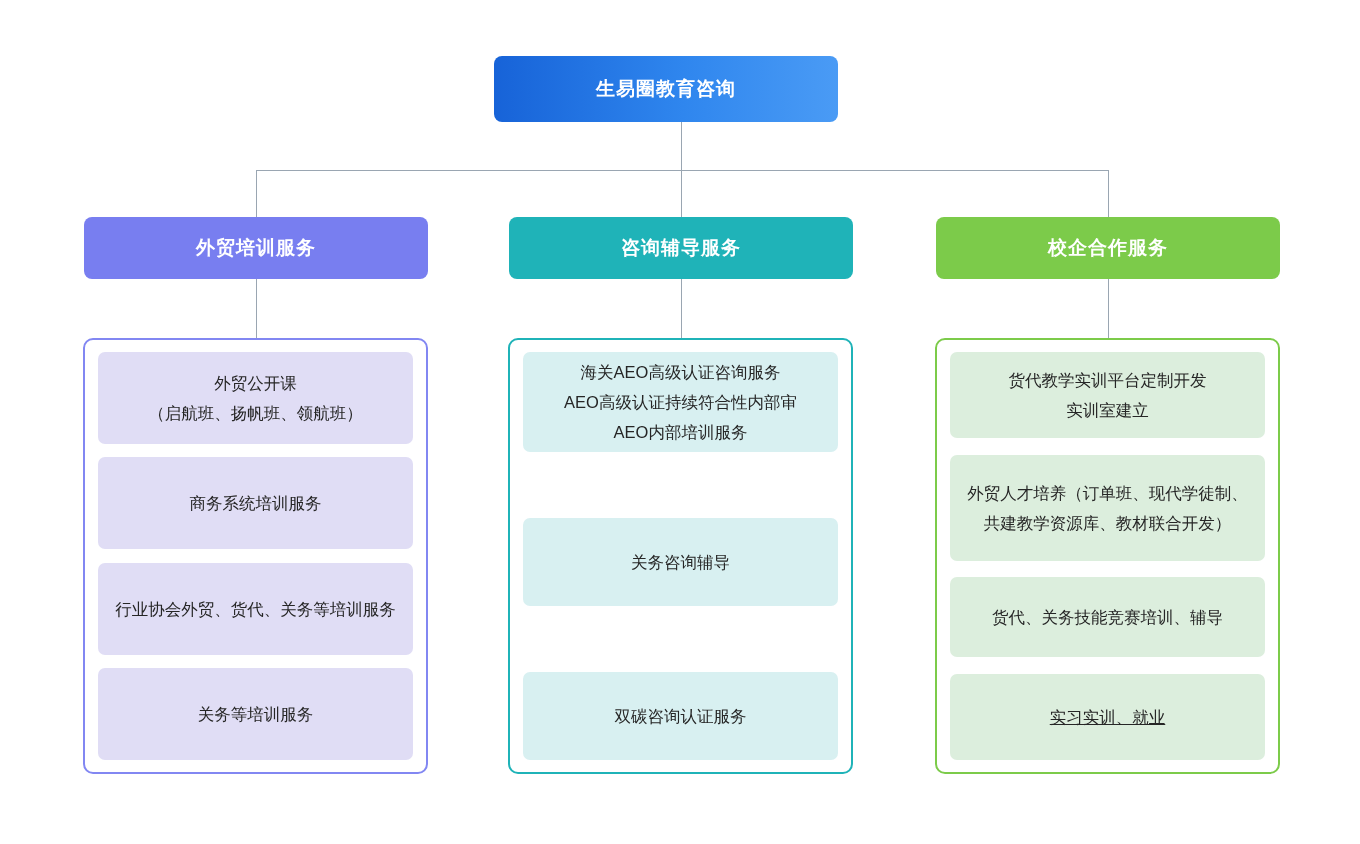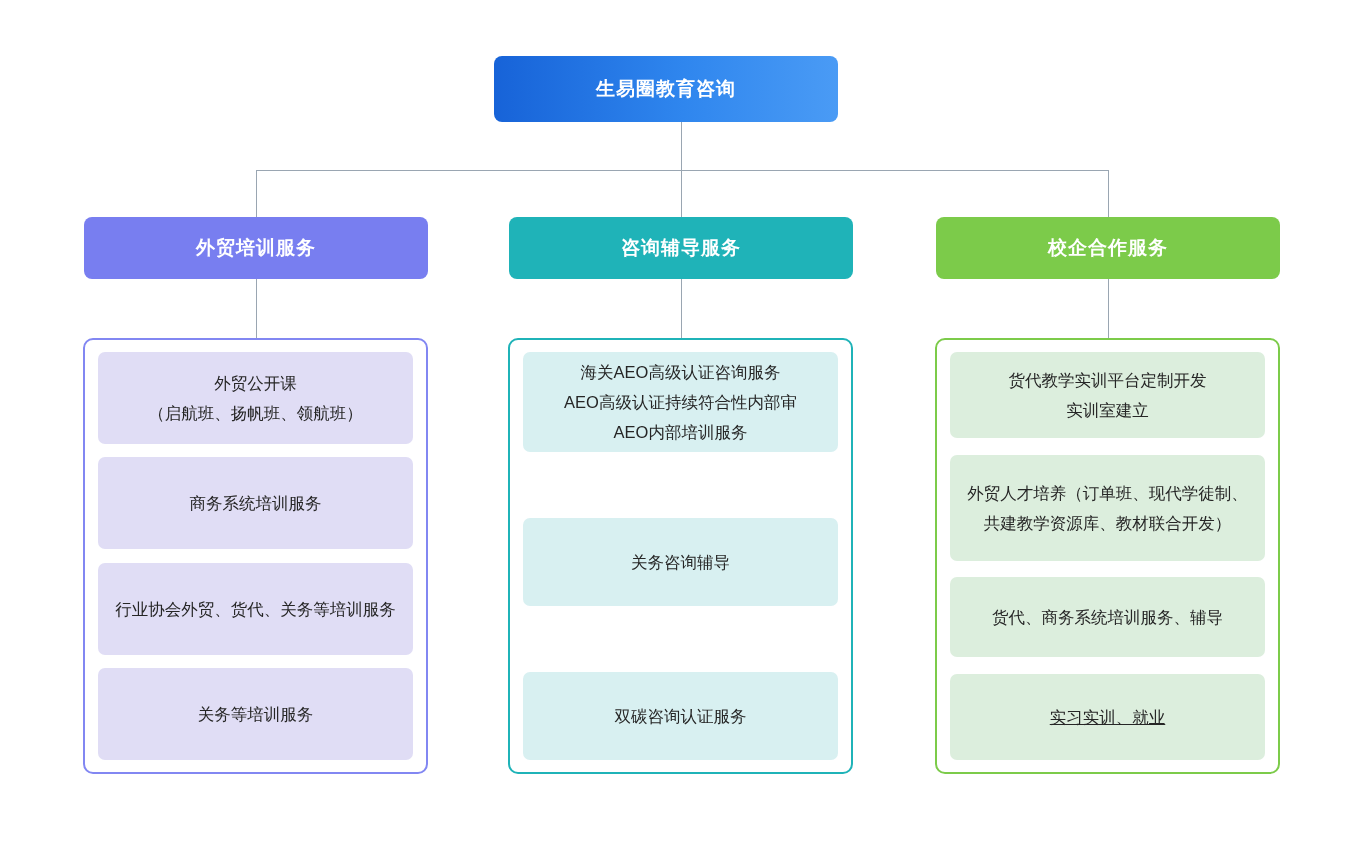--- a/index.html
+++ b/index.html
@@ -184,17 +184,17 @@
 AEO高级认证持续符合性内部审
 AEO内部培训服务</div>
     <div class="item-card">关务咨询辅导</div>
     <div class="item-card">双碳咨询认证服务</div>
   </div>
 
   <div class="col-box c3">
     <div class="item-card">货代教学实训平台定制开发
 实训室建立</div>
     <div class="item-card">外贸人才培养（订单班、现代学徒制、共建教学资源库、教材联合开发）</div>
-    <div class="item-card">货代、商务系统培训服务、辅导</div>
+    <div class="item-card">货代、关务技能竞赛培训、辅导</div>
     <div class="item-card">实习实训、就业</div>
   </div>
 
 </div>
 
 </body></html>

